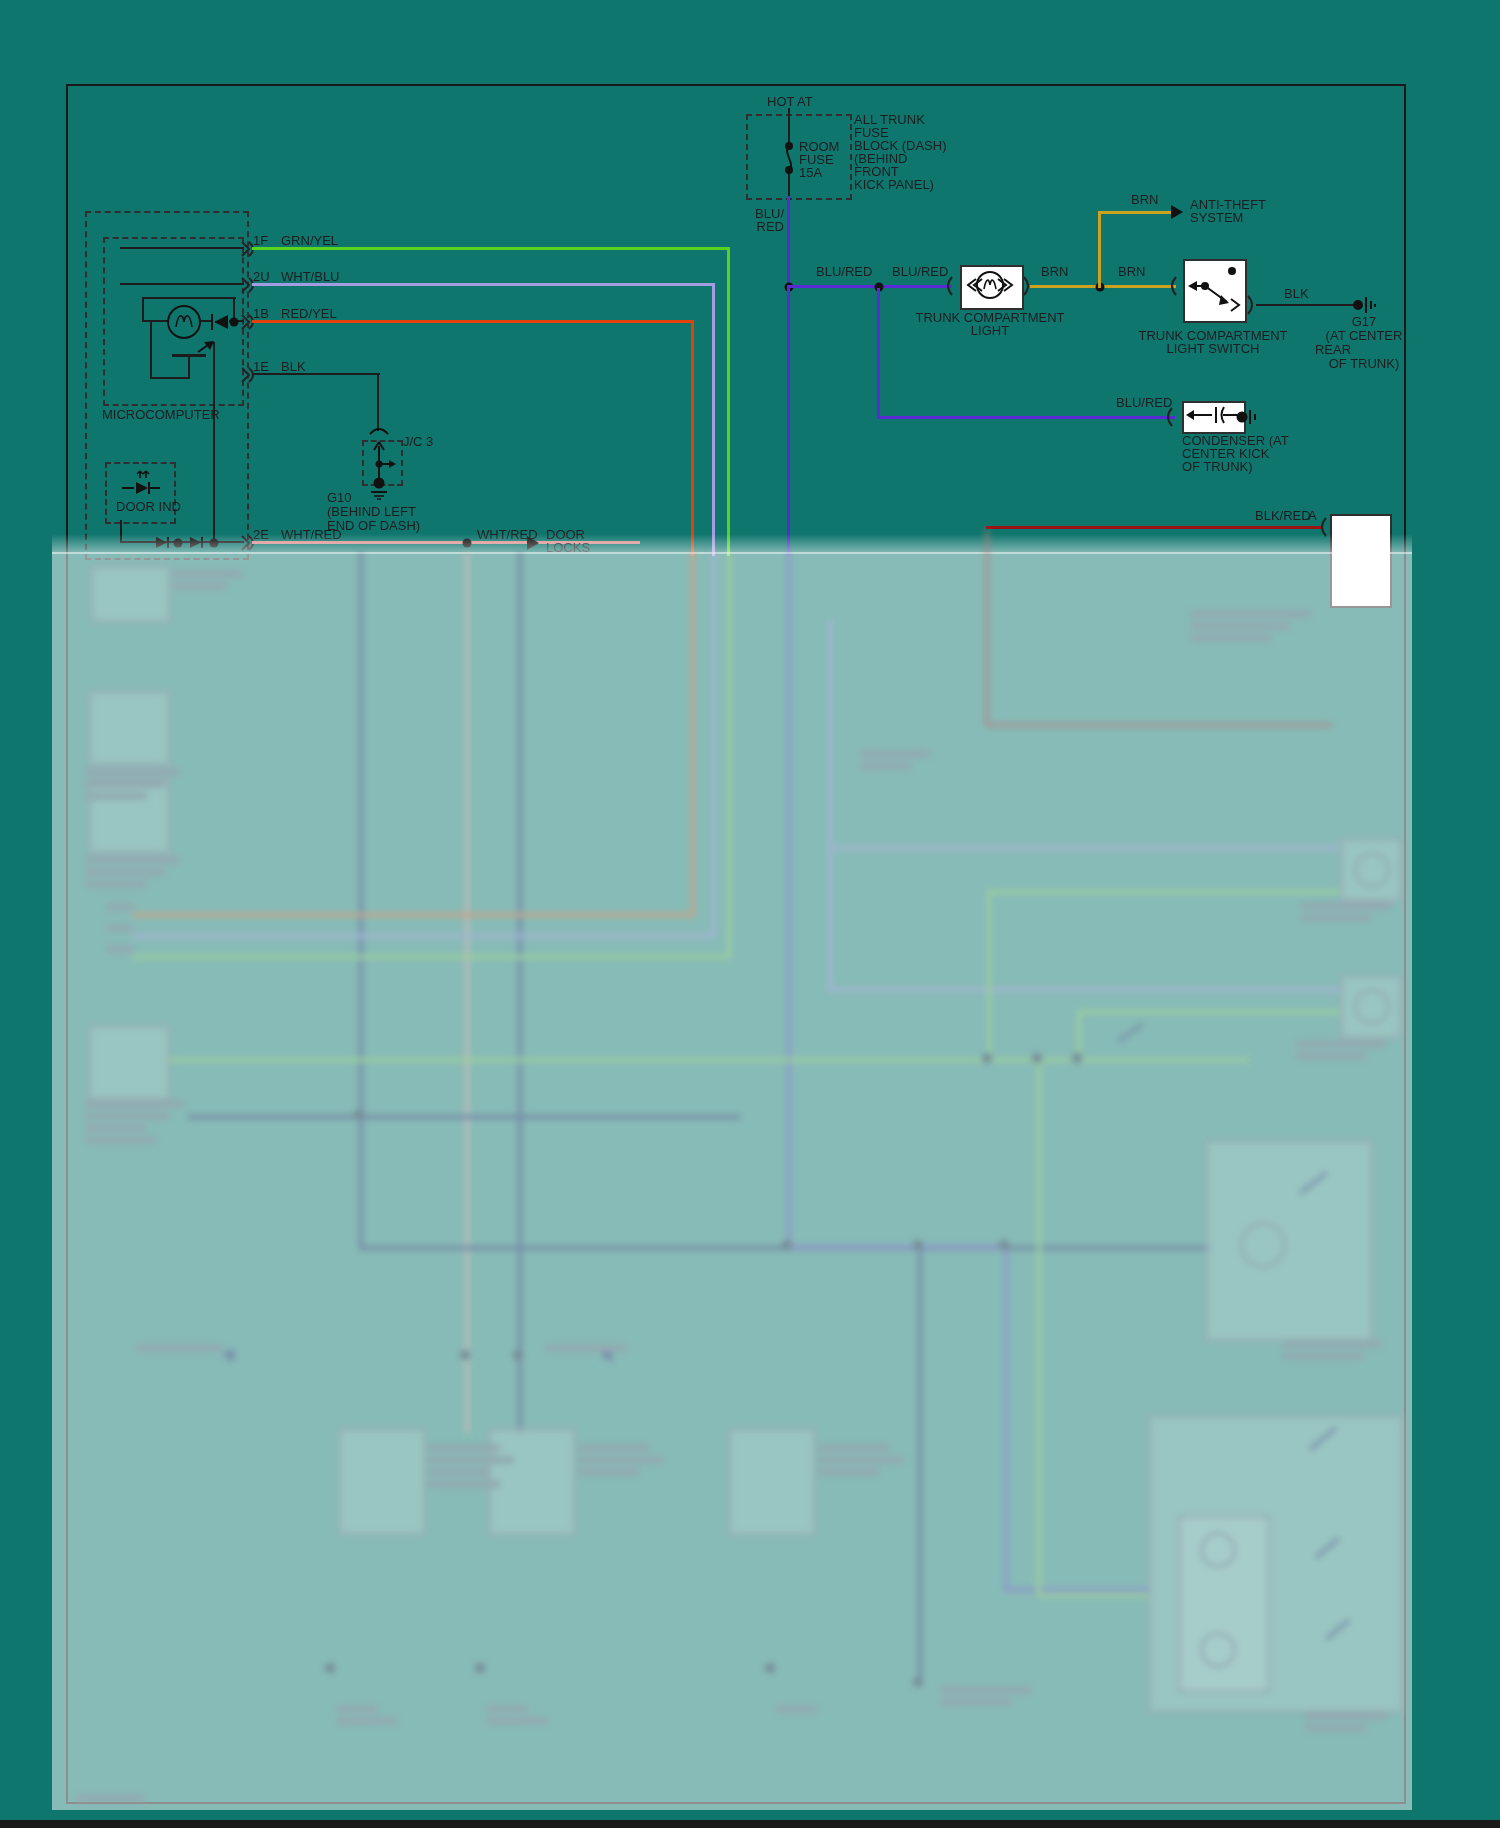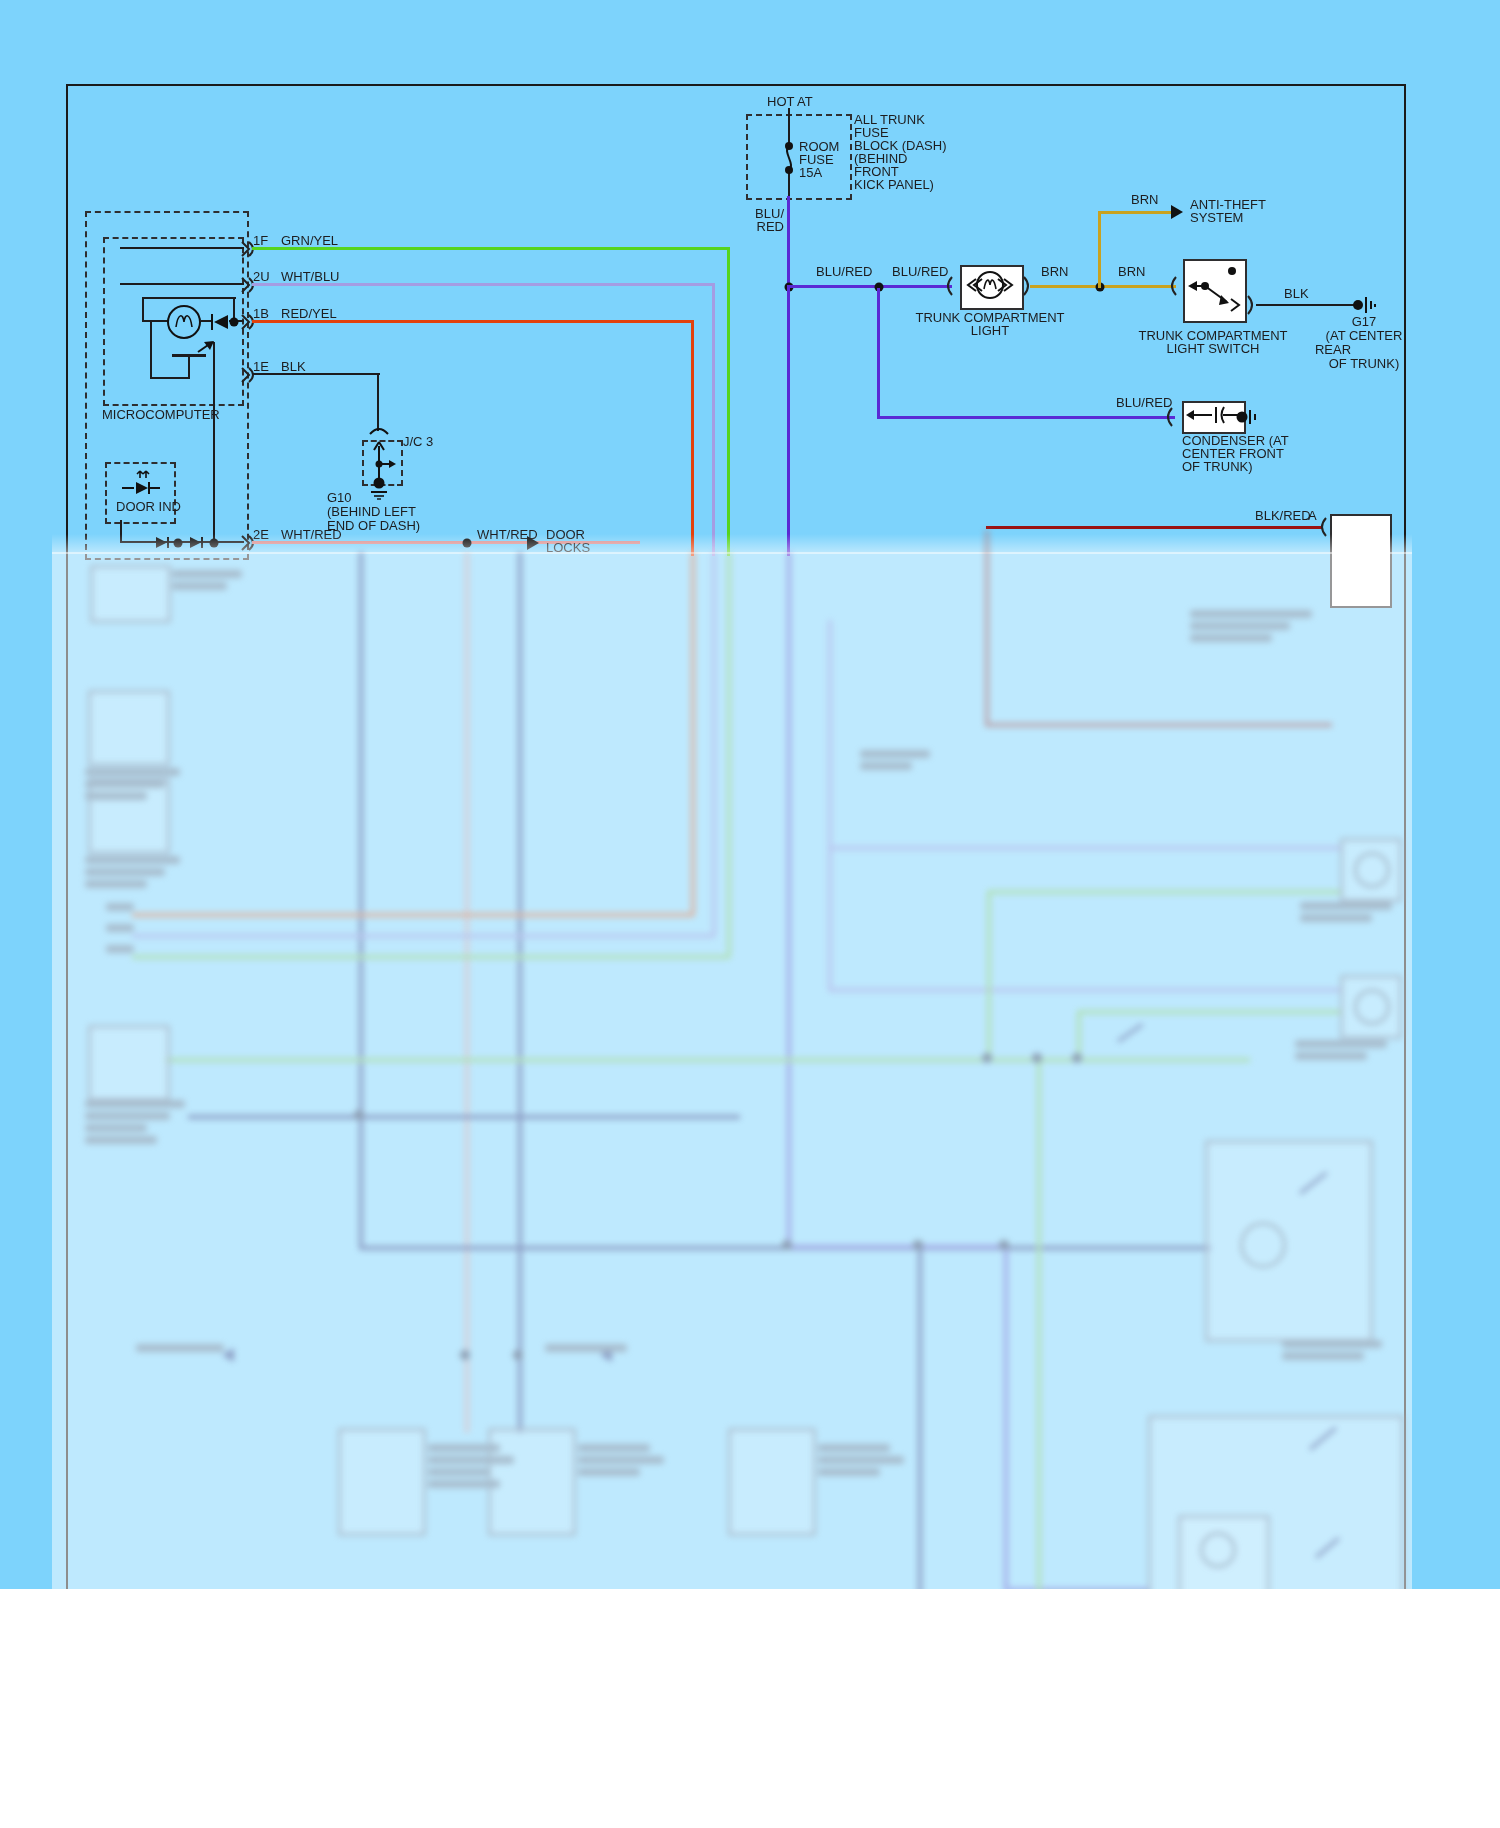--- a/index.html
+++ b/index.html
@@ -1,16 +1,16 @@
 <!DOCTYPE html>
 <html><head>
 <meta charset="utf-8">
 <style>
   html,body{margin:0;padding:0;background:#fff;}
-  #stage{position:relative;width:1500px;height:1589px;background:#7dd3fc;overflow:hidden;
+  #stage{position:relative;width:1500px;height:1828px;background:#0f766e;overflow:hidden;
          font-family:"Liberation Sans",sans-serif;}
   .lbl{position:absolute;font-size:13px;line-height:13px;color:#1d1d1f;white-space:nowrap;}
   .ctr{text-align:center;}
   .rt{text-align:right;}
   .bw{position:absolute;background:#1c1c1e;}
   .wire{position:absolute;}
   .dot{position:absolute;width:9px;height:9px;border-radius:50%;background:#111;
        transform:translate(-50%,-50%);}
   .dash{position:absolute;border:2px dashed #2e2e30;}
   .solidbox{position:absolute;border:2px solid #2e2e30;background:#fff;}
@@ -146,21 +146,21 @@
     <line x1="34" y1="6" x2="34" y2="22" stroke="#111" stroke-width="2"></line>
     <path d="M42,6 Q37,14 42,22" stroke="#111" stroke-width="2" fill="none"></path>
     <line x1="41" y1="14" x2="58" y2="14" stroke="#111" stroke-width="2"></line>
   </svg>
   <svg style="left:1236px;top:406px" width="28" height="22">
     <circle cx="6" cy="11" r="5.5" fill="#111"></circle>
     <line x1="14" y1="4" x2="14" y2="18" stroke="#111" stroke-width="2"></line>
     <line x1="19" y1="8" x2="19" y2="14" stroke="#111" stroke-width="2"></line>
   </svg>
   <span class="lbl" style="left:1182px;top:434px">CONDENSER (AT</span>
-  <span class="lbl" style="left:1182px;top:447px">CENTER FRONT</span>
+  <span class="lbl" style="left:1182px;top:447px">CENTER KICK</span>
   <span class="lbl" style="left:1182px;top:460px">OF TRUNK)</span>
 
   <div class="dash" style="left:85px;top:211px;width:160px;height:345px"></div>
   <div class="dash" style="left:103px;top:237px;width:137px;height:165px"></div>
   <span class="lbl" style="left:102px;top:408px">MICROCOMPUTER</span>
 
   <div class="bw" style="left:120px;top:247px;width:124px;height:2px"></div>
   <div class="bw" style="left:120px;top:283px;width:124px;height:2px"></div>
   <div class="bw" style="left:142px;top:297px;width:94px;height:2px"></div>
   <div class="bw" style="left:233px;top:297px;width:2px;height:25px"></div>

